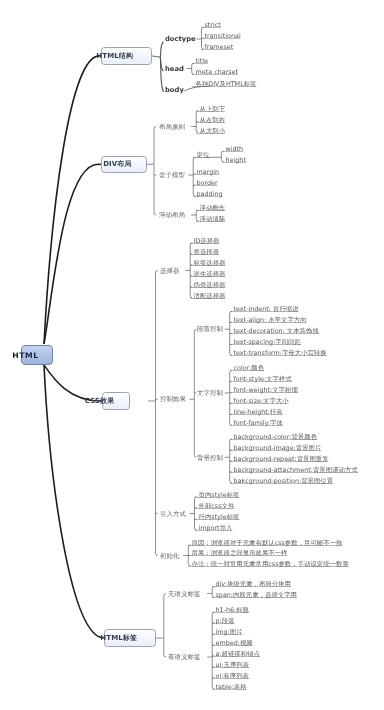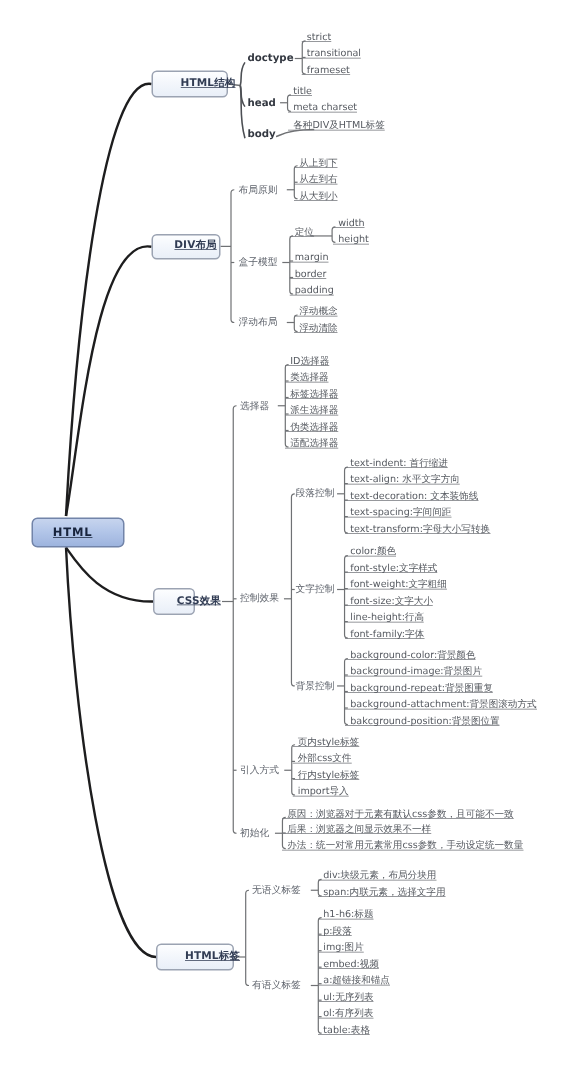--- a/index.html
+++ b/index.html
@@ -11,22 +11,22 @@
   svg.wires{position:absolute;left:0;top:0;width:384px;height:710px;}
   svg.wires path{fill:none;}
   svg.wires path.wire{stroke:#6e7073;stroke-width:.8;}
   svg.wires path.big{stroke:#1b1b1c;stroke-width:1.6;}
   svg.wires path.big2{stroke:#4a4d52;stroke-width:1.05;}
   svg.wires path.stub{stroke:#6e7073;stroke-width:1.0;}
 
   
   .rootbox,.mainbox{
      position:absolute;box-sizing:border-box;
-     display:flex;align-items:center;justify-content:flex-start;
-     white-space:nowrap;font-weight:bold;text-decoration:underline;
+     display:flex;align-items:center;justify-content:flex-end;
+     white-space:nowrap;font-weight:bold;
   }
   .rootbox{
      border:1px solid #7183a8;border-radius:4px;
      background:linear-gradient(180deg,#c6d4ee 0%,#b2c5e8 48%,#9cb4de 100%);
      color:#16223b;
   }
   .mainbox{
      border:1px solid #9aa2b2;border-radius:3.5px;
      background:linear-gradient(180deg,#fdfeff 0%,#f4f7fc 42%,#e9eff8 100%);
      color:#2f3a52;
@@ -123,21 +123,21 @@
 <path class="wire" d="M 229.70 414.40 L 231.90 414.40"></path>
 <path class="wire" d="M 224.70 393.00 L 229.70 393.00"></path>
 <path class="wire" d="M 231.90 439.00 Q 229.70 439.00 229.70 441.20 L 229.70 480.80 Q 229.70 483.00 231.90 483.00"></path>
 <path class="wire" d="M 229.70 450.00 L 231.90 450.00"></path>
 <path class="wire" d="M 229.70 461.00 L 231.90 461.00"></path>
 <path class="wire" d="M 229.70 472.00 L 231.90 472.00"></path>
 <path class="wire" d="M 224.70 457.30 L 229.70 457.30"></path>
 <path class="wire" d="M 223.60 151.20 Q 221.40 151.20 221.40 153.40 L 221.40 159.40 Q 221.40 161.60 223.60 161.60"></path>
 <path class="wire" d="M 207.00 157.30 L 221.40 157.30"></path>
 </svg>
-<div class="rootbox" style="left:21.0px;top:344.7px;width:62px;height:20.4px">
+<div class="rootbox" style="left:21.0px;top:344.7px;width:32px;height:20.4px">
       <span class="boxtxt">HTML</span>
     </div>
 <div class="mainbox" style="left:101.0px;top:47.0px;width:51.0px;height:18.0px">
       <span class="boxtxt">HTML结构</span>
     </div>
 <div class="mainbox" style="left:101.0px;top:155.5px;width:46.0px;height:17.5px">
       <span class="boxtxt">DIV布局</span>
     </div>
 <div class="mainbox" style="left:102.0px;top:392.0px;width:28px;height:18.0px">
       <span class="boxtxt">CSS效果</span>

